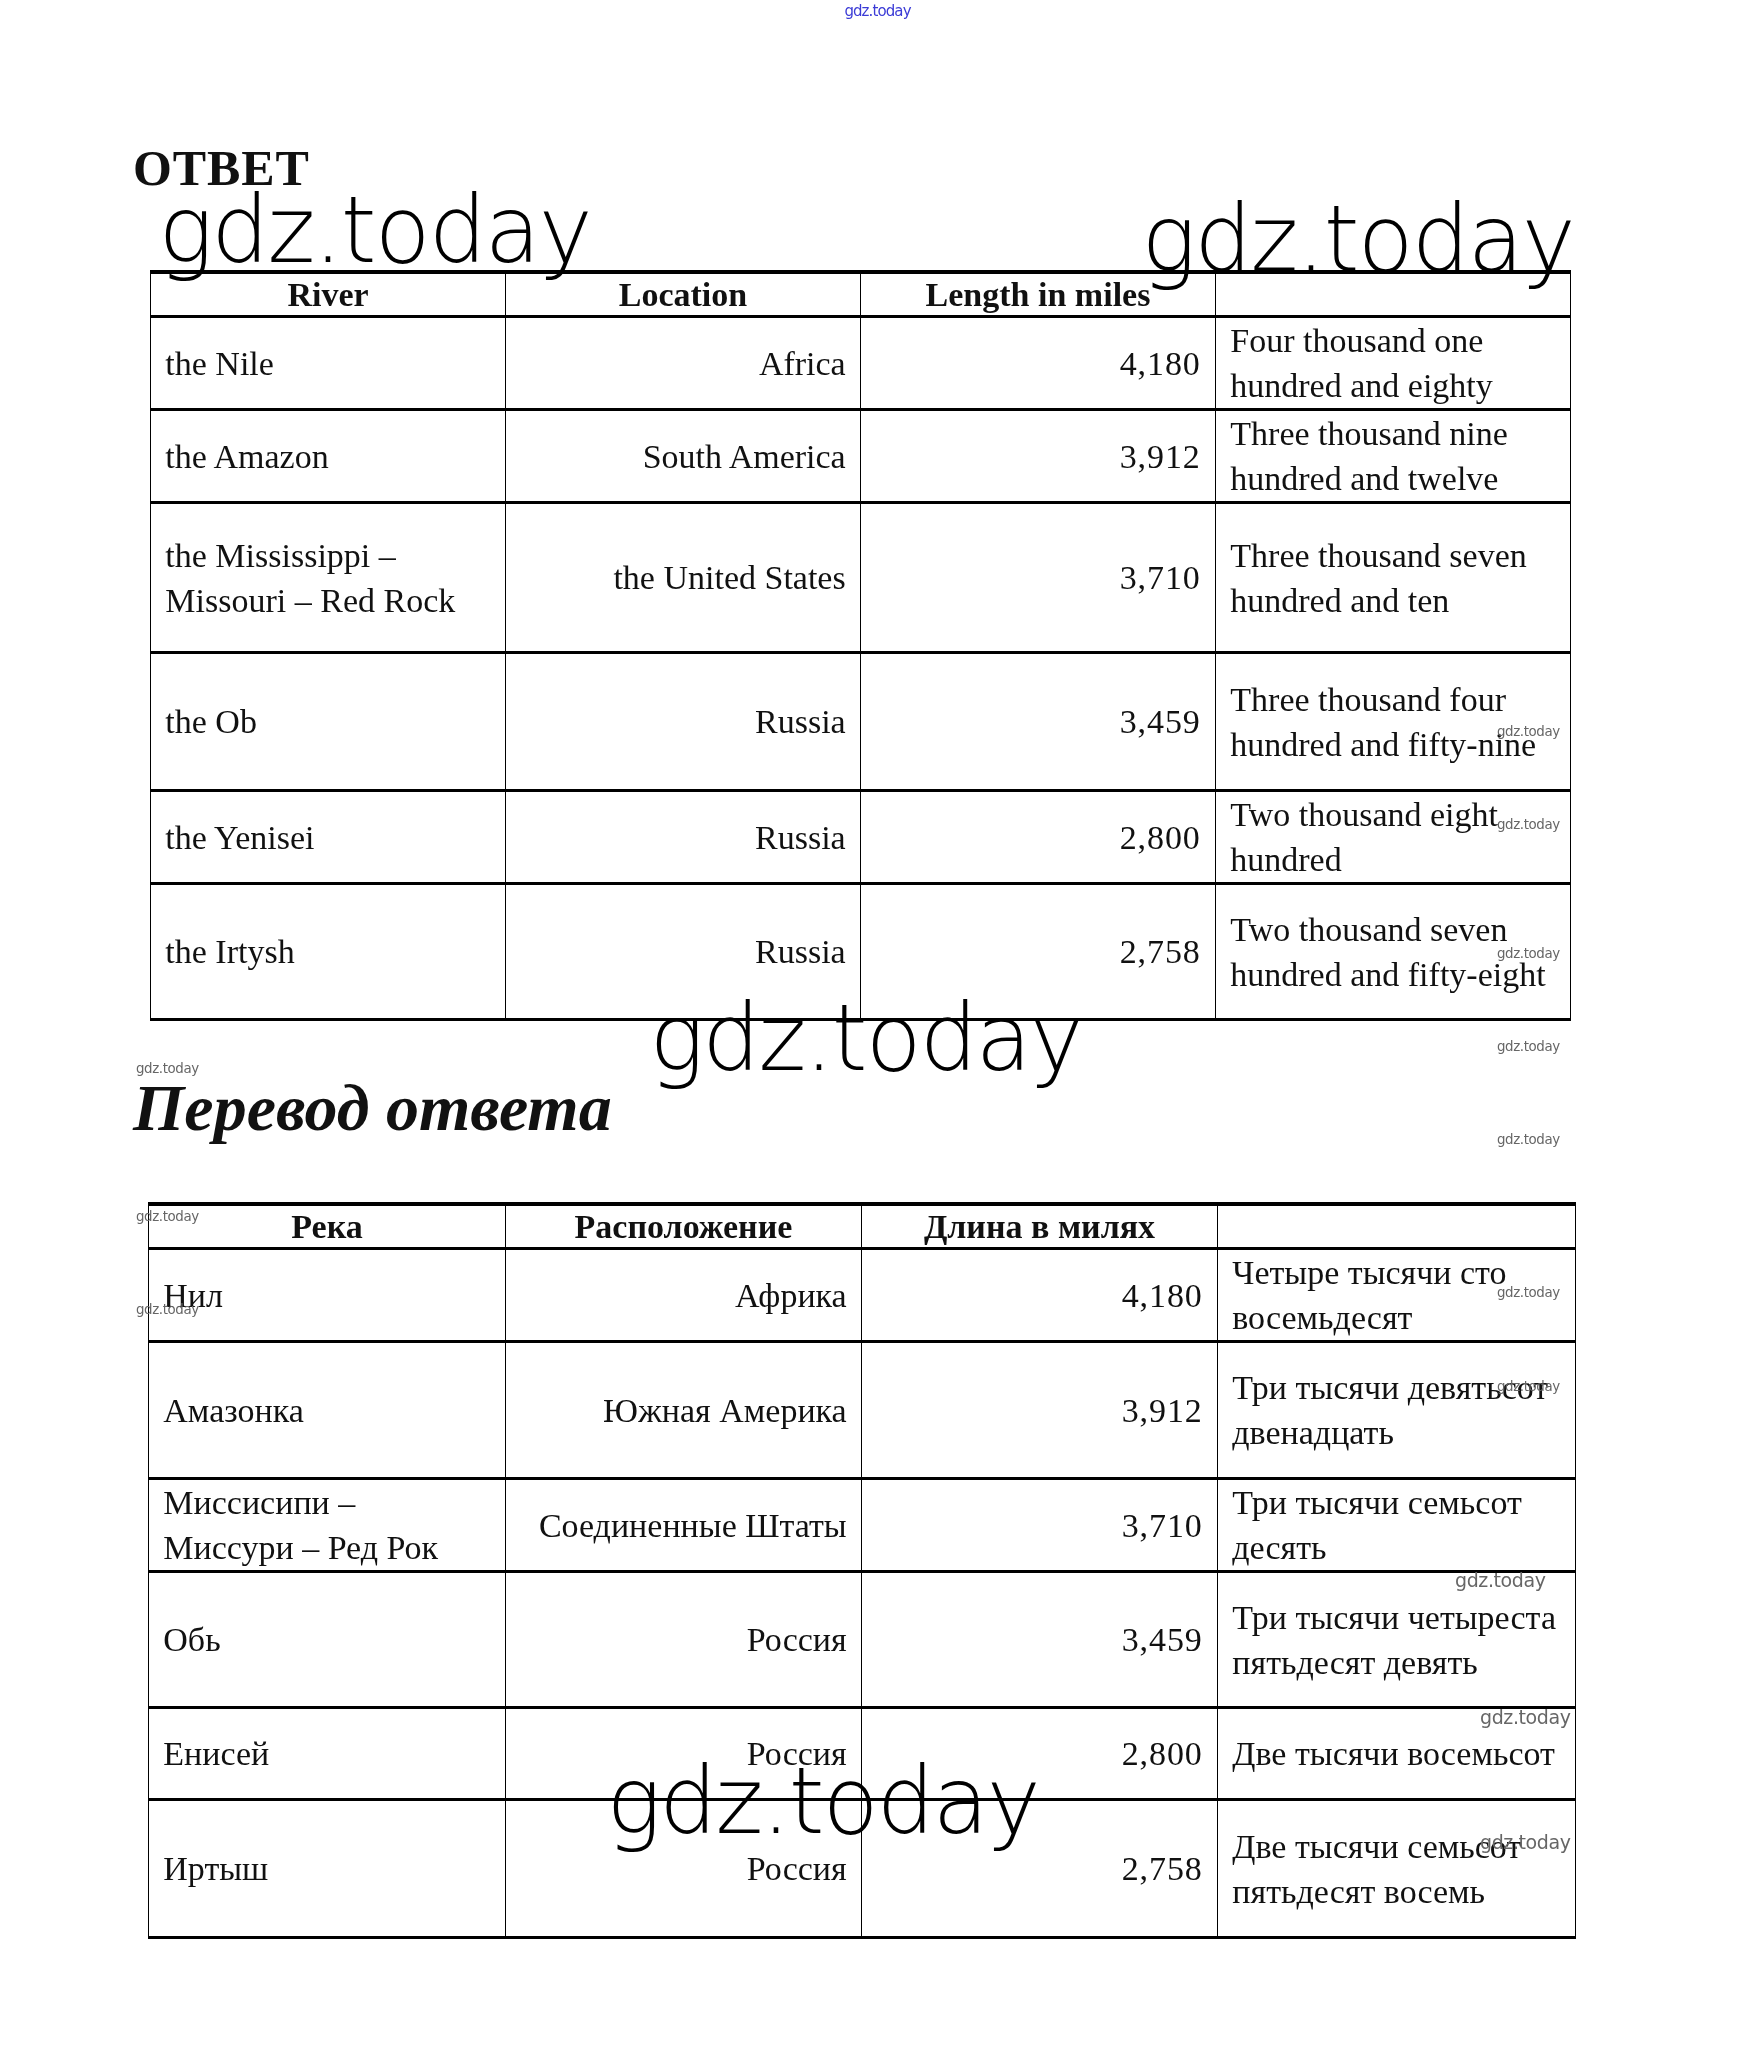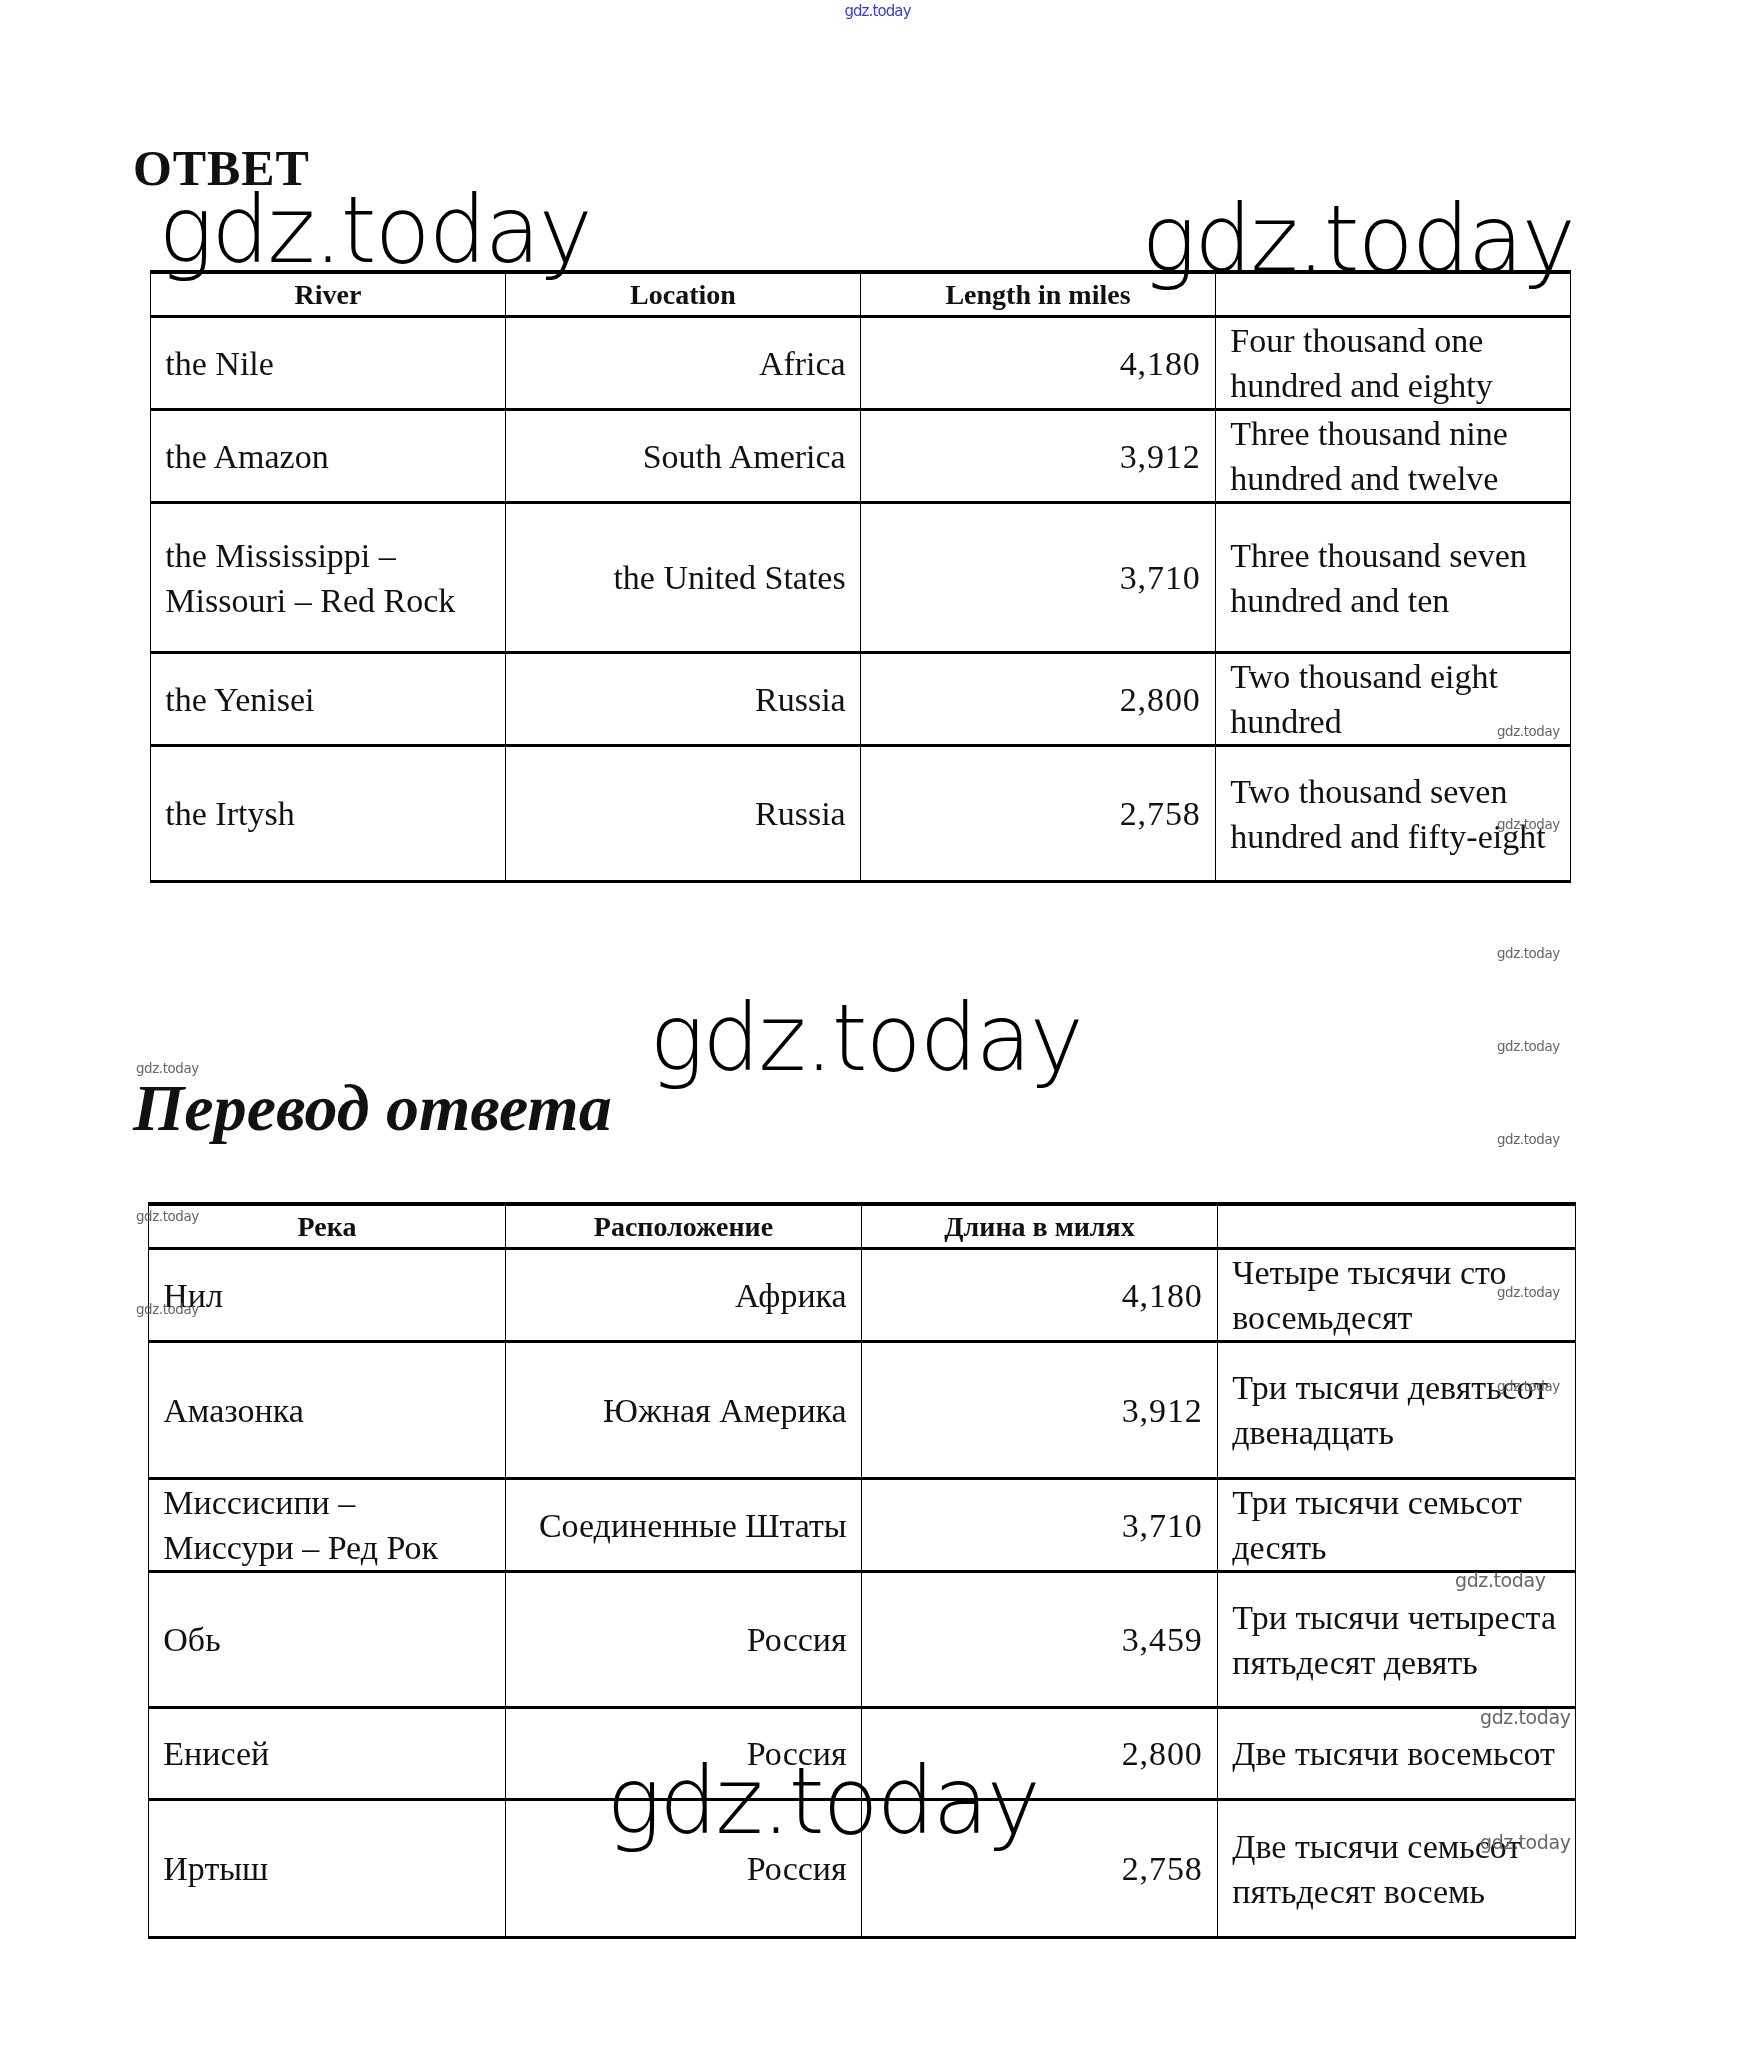--- a/index.html
+++ b/index.html
@@ -10,21 +10,21 @@
             font-size: 15px; color: #3b3bd6; letter-spacing: -0.9px; }
   .heading { left: 133px; top: 139px; font-size: 50px; font-weight: bold; letter-spacing: 0.9px; }
   .heading2 { left: 133px; top: 1070px; font-size: 66px; font-weight: bold; font-style: italic; }
   .wm-big { font-family: "DejaVu Sans", sans-serif; font-weight: 200; color: #000; font-size: 93px;
             letter-spacing: -1.8px; line-height: 1; transform: scaleX(0.98); }
   .wm-small { font-family: "DejaVu Sans", sans-serif; font-size: 13.4px; color: #666; letter-spacing: -0.4px; }
   table.t { position: absolute; border-collapse: collapse; table-layout: fixed; }
   table.t td, table.t th { border: 1.8px solid #000; padding: 0 14.3px; vertical-align: middle; }
   table.t tr { border-bottom: 3.6px solid #000; }
   table.t tr.hdr { border-top: 4.5px solid #000; }
-  table.t th { font-weight: bold; font-size: 28px; text-align: center; height: 41px; }
+  table.t th { font-weight: bold; font-size: 34px; text-align: center; height: 41px; }
   table.t td { font-size: 34px; line-height: 45px; }
   td.c { text-align: right; }
   td.l { text-align: left; margin-left: 48px; }
   td.words { text-align: left; padding-left: 14.3px; padding-right: 3.6px; }
   .num { letter-spacing: 0.9px; }
 </style>
 </head>
 <body>
 
 <div class="abs top-wm">gdz.today</div>
@@ -55,20 +55,26 @@
     <td class="l">the Amazon</td>
     <td class="c">South America</td>
     <td class="c num">3,912</td>
     <td class="words">Three thousand nine hundred and twelve</td>
   </tr>
   <tr style="height:150px">
     <td class="l">the Mississippi – Missouri – Red Rock</td>
     <td class="c">the United States</td>
     <td class="c num">3,710</td>
     <td class="words">Three thousand seven hundred and ten</td>
+  </tr>
+  <tr style="height:138px">
+    <td class="l">the Ob</td>
+    <td class="c">Russia</td>
+    <td class="c num">3,459</td>
+    <td class="words">Three thousand four hundred and fifty-nine</td>
   </tr>
   <tr style="height:92px">
     <td class="l">the Yenisei</td>
     <td class="c">Russia</td>
     <td class="c num">2,800</td>
     <td class="words">Two thousand eight hundred</td>
   </tr>
   <tr style="height:136px">
     <td class="l">the Irtysh</td>
     <td class="c">Russia</td>

